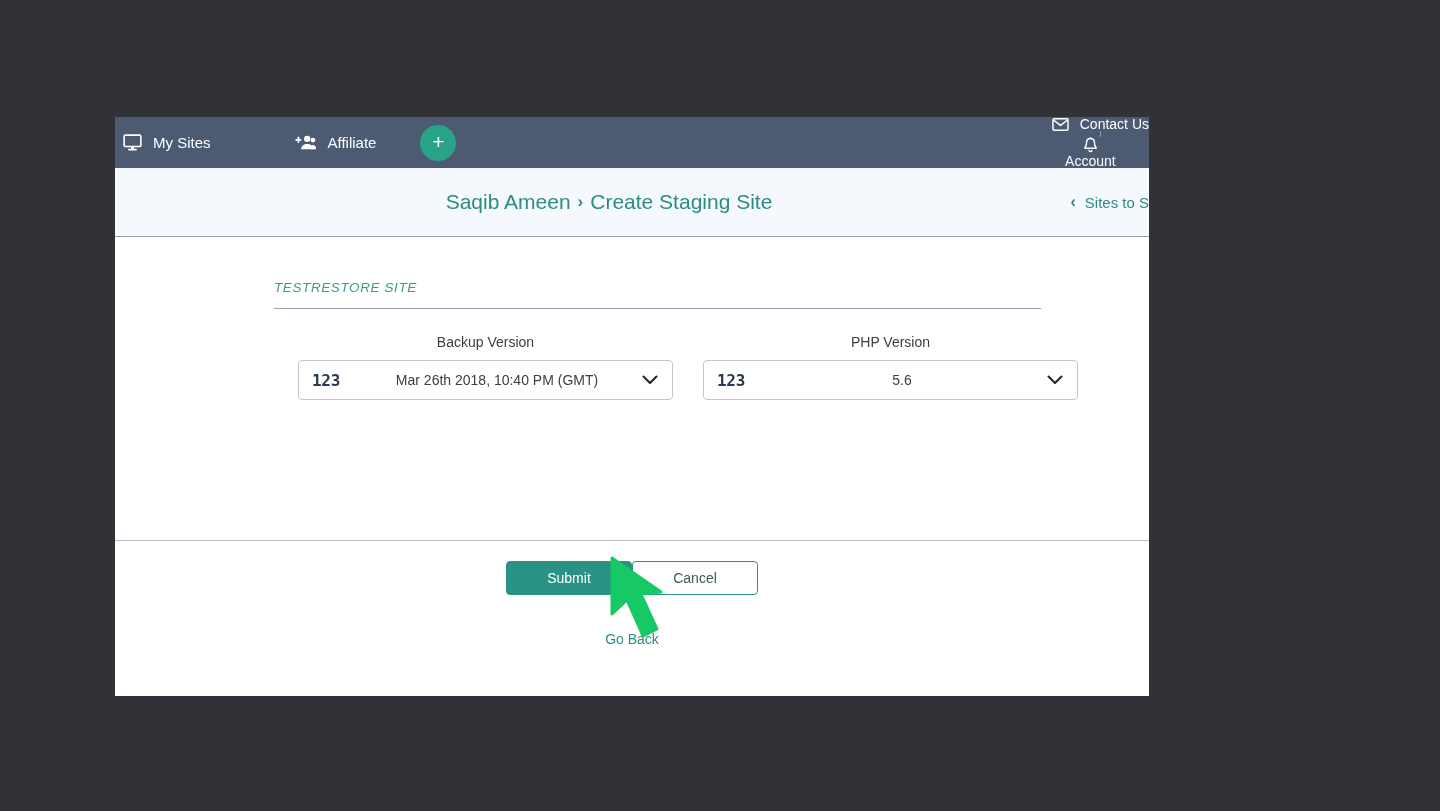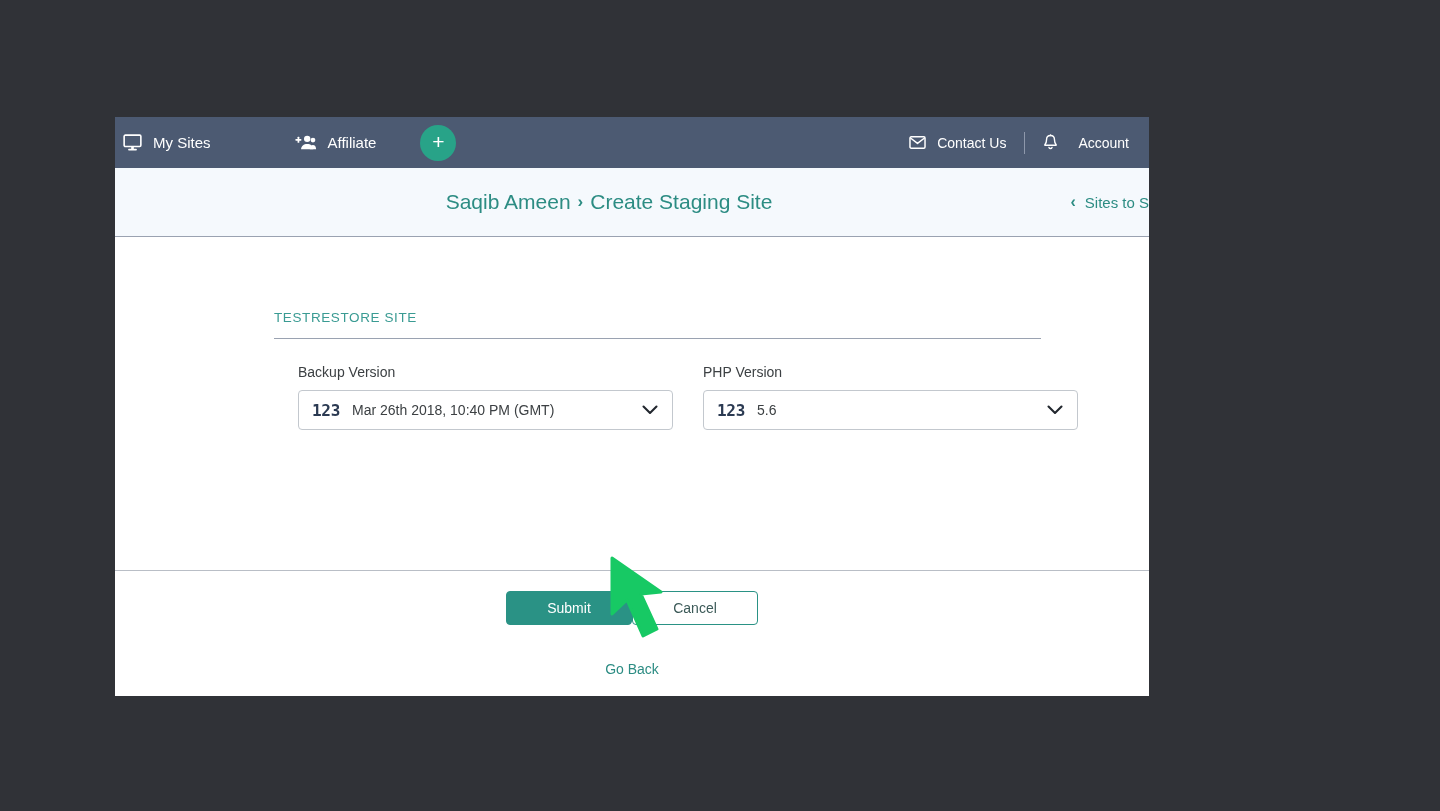--- a/index.html
+++ b/index.html
@@ -77,20 +77,21 @@
   }
 
   .nav-right {
     position: absolute;
     right: 0;
     top: 0;
     height: 51px;
     display: flex;
     align-items: center;
     padding-right: 0;
+    flex-direction: column;
   }
   .nav-right .nav-item { font-size: 14px; }
   .nav-divider {
     width: 1px;
     height: 22px;
     background: #8e98ab;
     margin: 0 18px;
   }
   .bell-btn {
     display: flex;
@@ -141,34 +142,36 @@
     font-weight: bold;
     margin-right: 9px;
   }
 
   
   .form-body {
     height: 262px;
     position: relative;
   }
   .tabs {
-    margin: 71px 108px 0 159px;
+    margin: 41px 108px 0 159px;
     border-bottom: 1px solid #9aa2b1;
+    font-style: italic;
   }
   .tab {
     display: inline-block;
     font-size: 13.5px;
     letter-spacing: 0.6px;
     color: #3a9b93;
     padding-bottom: 13px;
     cursor: pointer;
   }
   .fields {
     display: flex;
     margin: 25px 0 0 183px;
+    text-align: center;
   }
   .field { width: 375px; }
   .field + .field { margin-left: 30px; }
   .field-label {
     font-size: 14px;
     color: #3c4043;
     margin-bottom: 10px;
   }
   .select-box {
     height: 40px;

